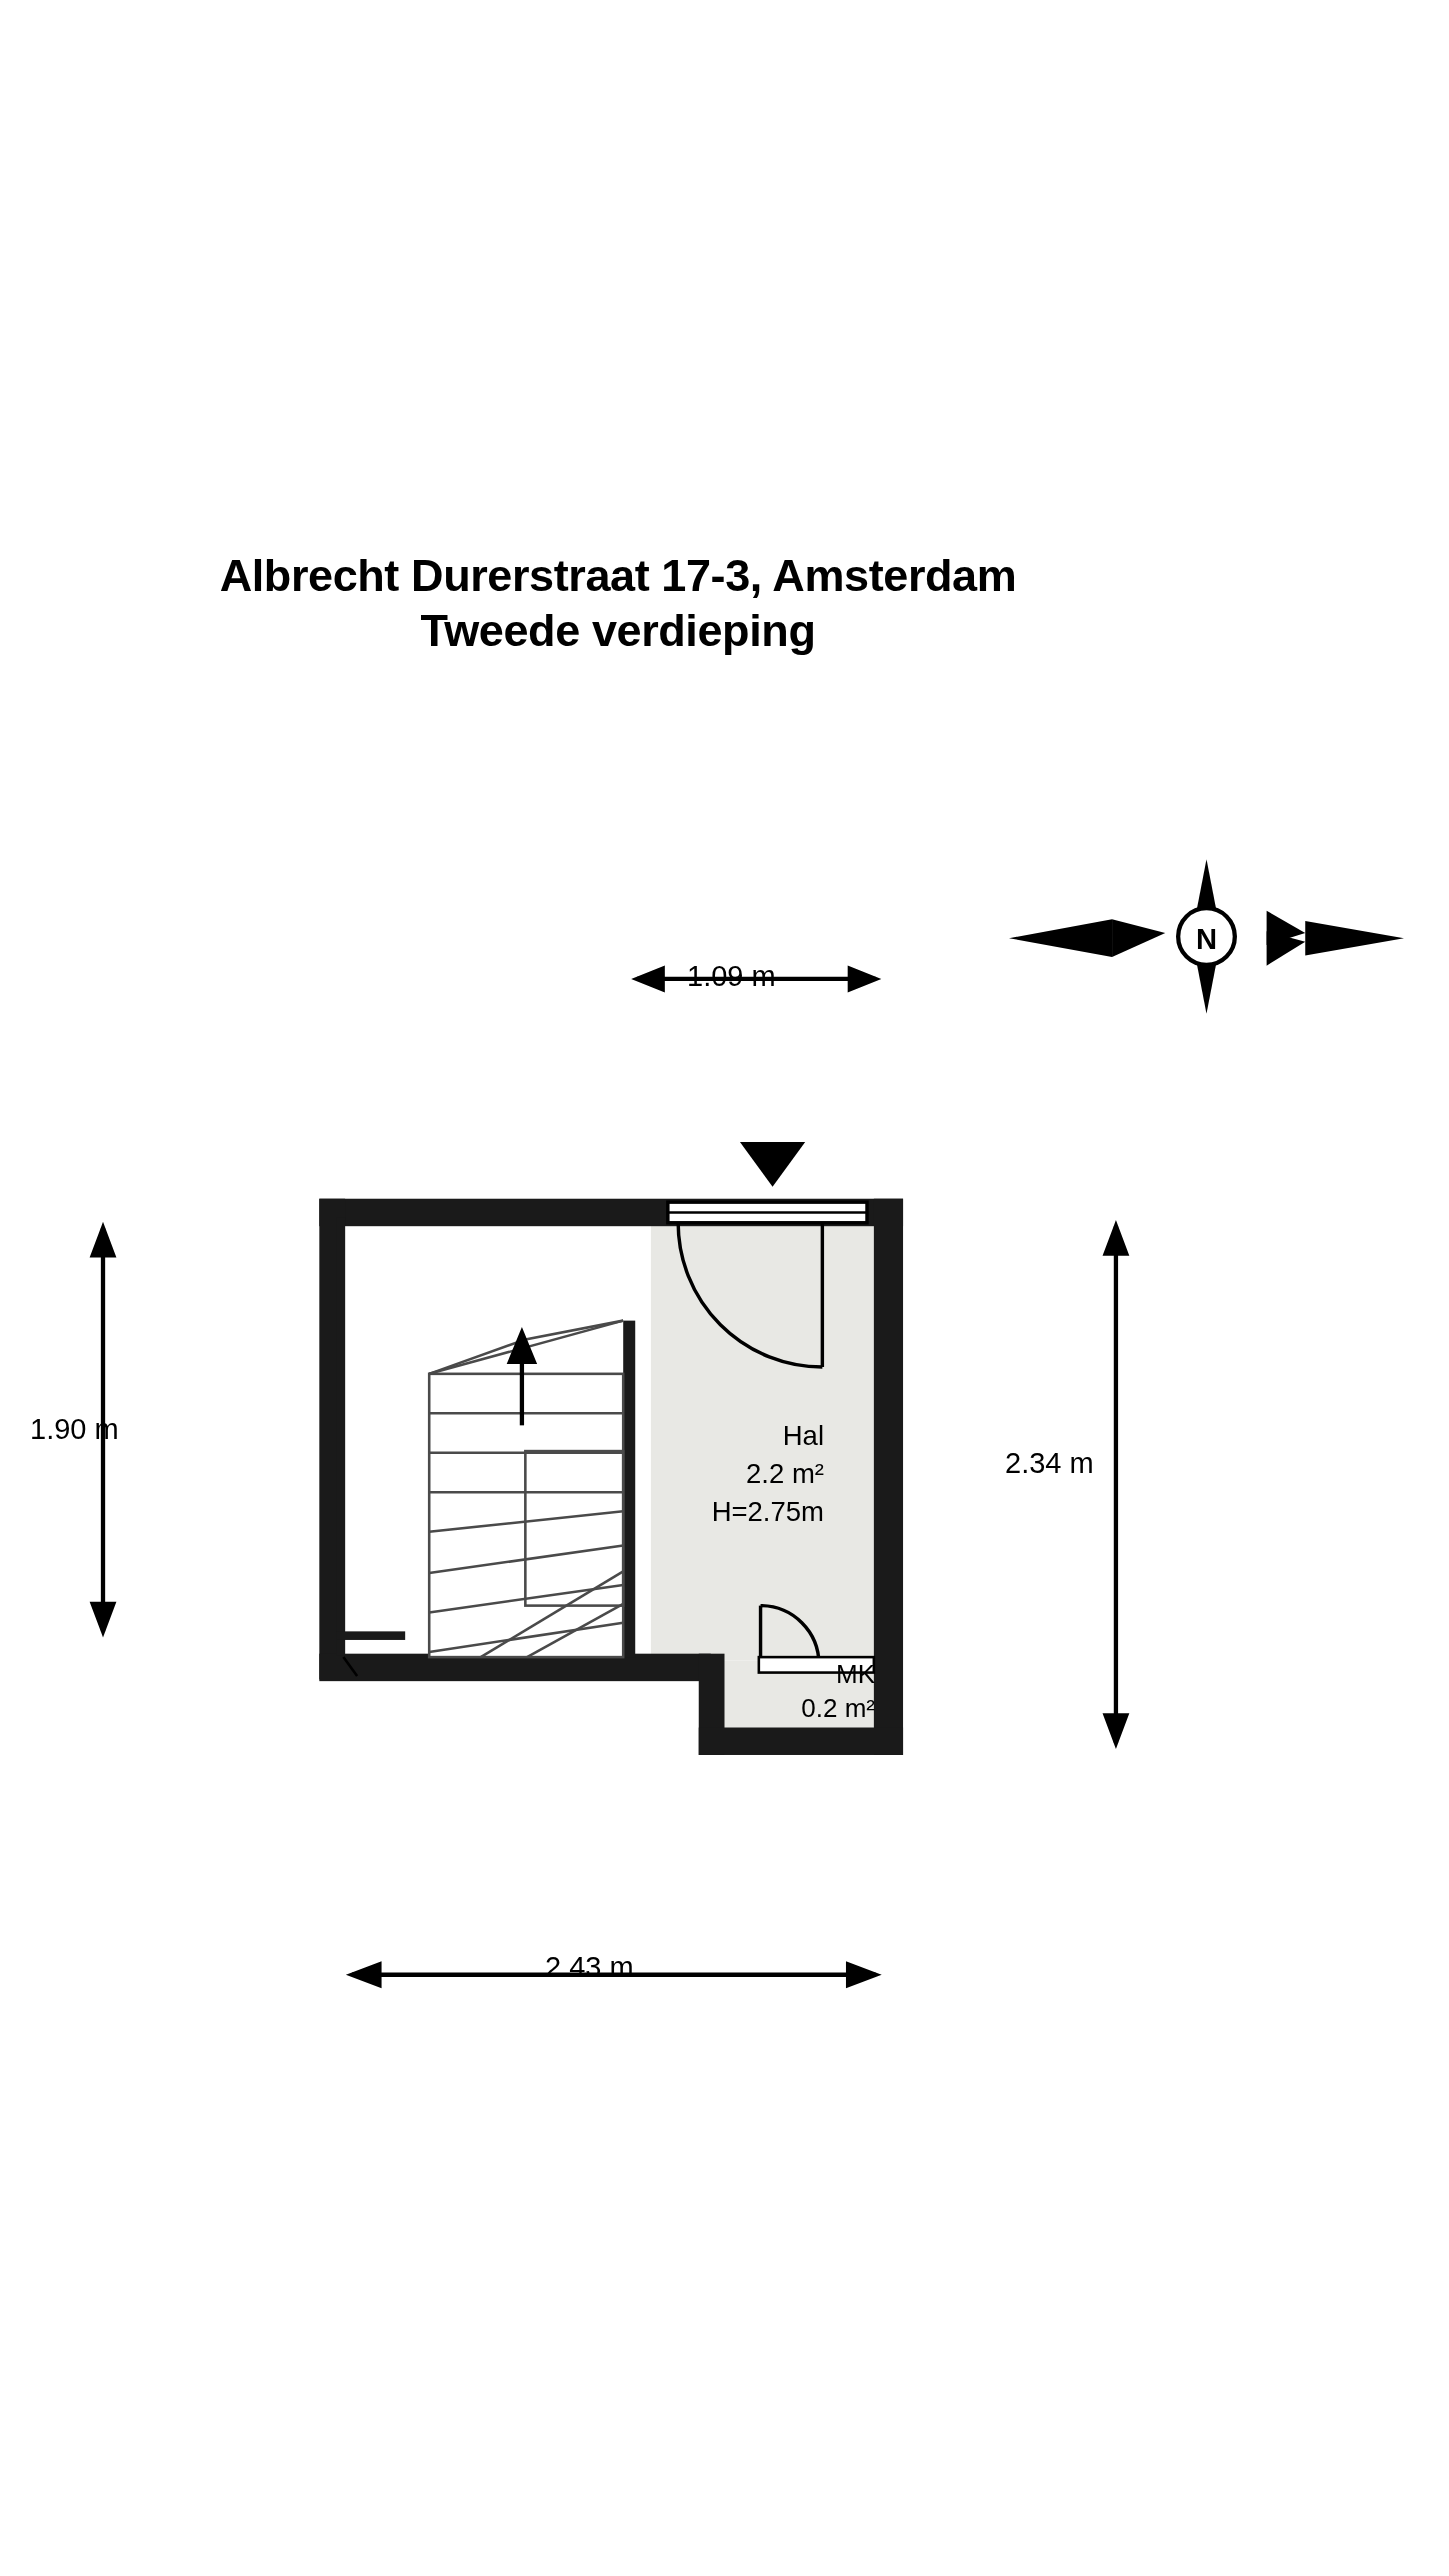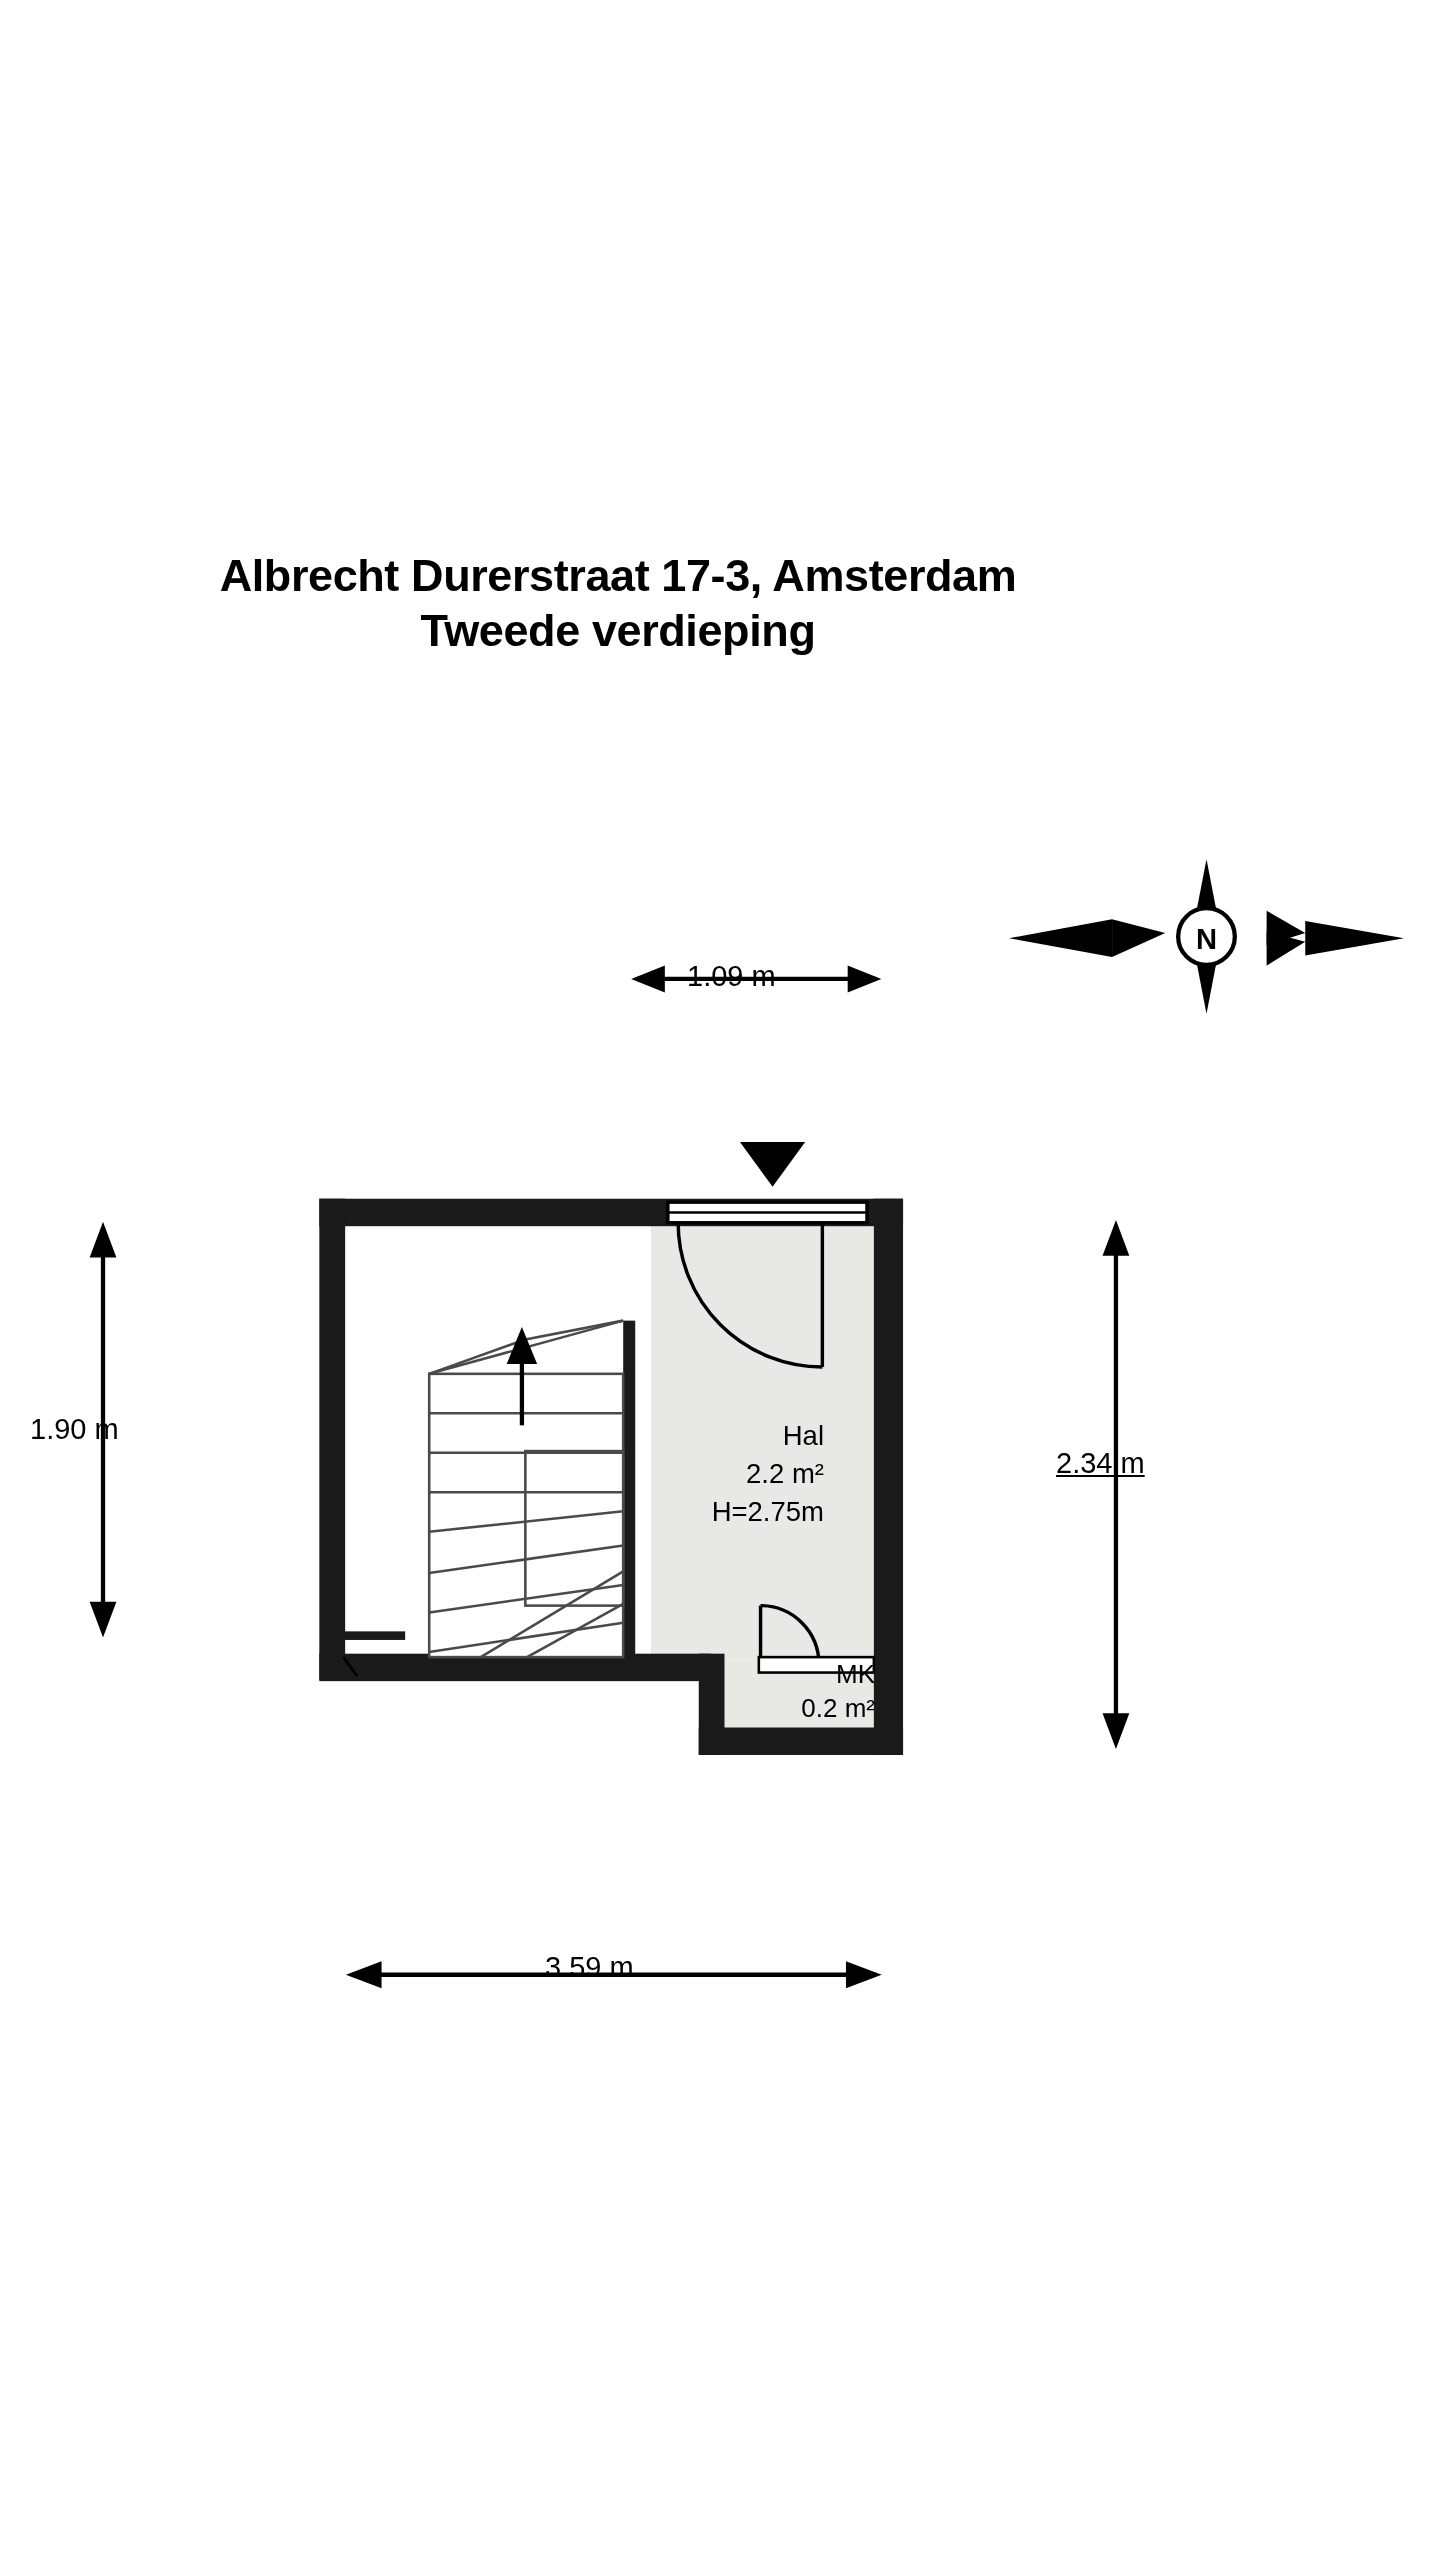--- a/index.html
+++ b/index.html
@@ -51,21 +51,21 @@
 
   
   .dim-label {
     position: absolute;
     font-size: 29px;
     font-weight: normal;
     white-space: nowrap;
   }
   #dim-top-label   { left: 687px; top: 960px; }
   #dim-left-label  { left: 30px;  top: 1413px; }
-  #dim-right-label { left: 1056px;top: 1447px; text-decoration: underline; }
+  #dim-right-label { left: 1005px;top: 1447px; }
   #dim-bottom-label{ left: 545px; top: 1951px; }
 
   
   #plan-svg {
     position: absolute;
     left: 0;
     top: 0;
     width: 1449px;
     height: 2576px;
   }
@@ -111,21 +111,21 @@
   <polygon points="230,0 218,62 242,62" fill="#000"></polygon>
   <polygon points="230,180 218,118 242,118" fill="#000"></polygon>
 
   <circle cx="230" cy="90" r="33" fill="#ffffff" stroke="#000" stroke-width="5"></circle>
   <text x="230" y="104" text-anchor="middle" font-family="Liberation Sans, sans-serif" font-size="34" font-weight="bold" fill="#000">N</text>
 </svg>
 
 <div class="dim-label" id="dim-top-label">1.09 m</div>
 <div class="dim-label" id="dim-left-label">1.90 m</div>
 <div class="dim-label" id="dim-right-label">2.34 m</div>
-<div class="dim-label" id="dim-bottom-label">3.59 m</div>
+<div class="dim-label" id="dim-bottom-label">2.43 m</div>
 
 <svg id="plan-svg" viewBox="0 0 1688 3000">
 
   <g stroke="#000" stroke-width="5" fill="#000">
     <line x1="742" y1="1140" x2="1020" y2="1140"></line>
     <polygon points="742,1140 772,1128 772,1152"></polygon>
     <polygon points="1020,1140 990,1128 990,1152"></polygon>
   </g>
   <g stroke="#000" stroke-width="5" fill="#000">
     <line x1="120" y1="1430" x2="120" y2="1900"></line>

